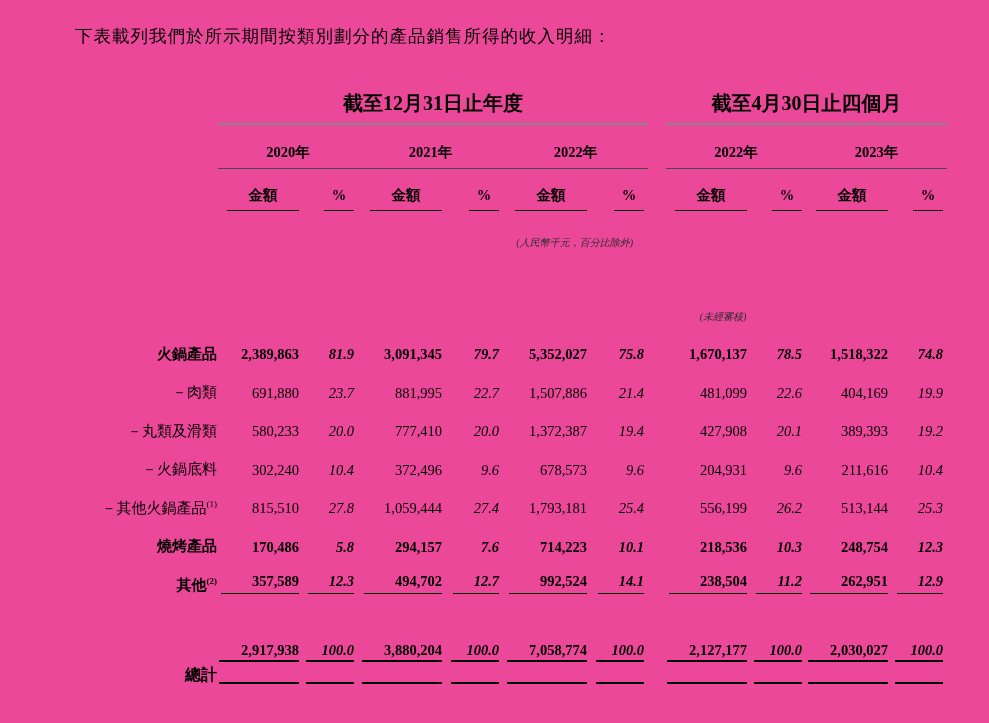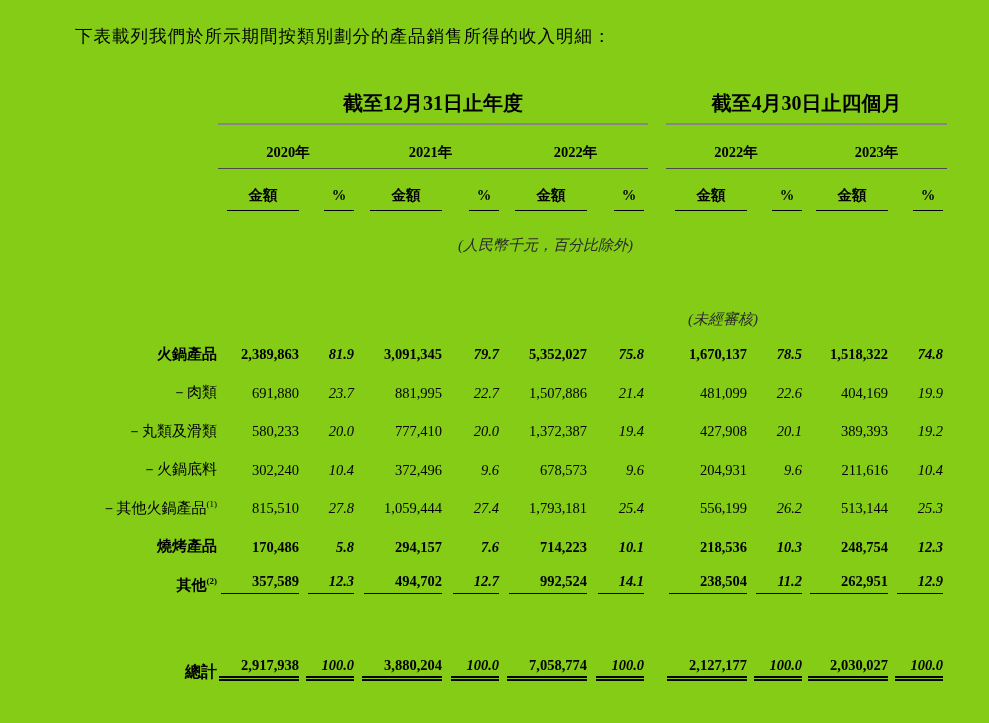--- a/index.html
+++ b/index.html
@@ -2,21 +2,21 @@
 <html style="--rule-gray: #878787;"><head>
 <meta charset="utf-8">
 <style>
   :root { --rule-gray: #878787; --ink: #000000; }
   * { box-sizing: border-box; }
   html,body { margin:0; padding:0; background:#ffffff; }
   .page {
     position: relative;
     width: 989px;
     height: 723px;
-    background: #84cc16;
+    background: #ec4899;
     color: var(--ink);
     font-family: "Liberation Serif", "DejaVu Serif", serif;
     overflow: hidden;
   }
   .title {
     position: absolute;
     left: 75px;
     top: 24px;
     margin: 0;
     font-size: 17.5px;
@@ -74,27 +74,27 @@
   sup.fn { font-size: 9px; vertical-align: super; line-height: 0; }
   td.amt { text-align: right; padding-right: 6px; }
   td.pct { text-align: right; padding-right: 4px; font-style: italic; }
   .v { display: block; margin-left: auto; text-align: right; }
   td.amt .v { width: 78px; }
   td.pct .v { width: 46px; }
   .v.ul { border-bottom: 1.5px solid #000; padding-bottom: 3px; }
 
   tr.total td { height: 40px; vertical-align: bottom; white-space: nowrap; font-weight: 700; }
   tr.total td.lbl { font-size: 16px; }
-  .dd { display: block; margin-left: auto; border-bottom: 2.5px solid #000; padding-bottom: 1px; }
+  .dd { display: block; margin-left: auto; border-bottom: 2.5px solid #000; padding-bottom: 20px; }
   td.amt .dd { width: 80px; }
-  td.pct .dd { width: 48px; margin-top: 9px; }
+  td.pct .dd { width: 48px; }
   .ddi { display: block; border-bottom: 2.5px solid #000; padding-bottom: 2.5px; text-align: right; }
 
   .note {
-    position: absolute; font-style: italic; font-size: 15px;
+    position: absolute; font-style: italic; font-size: 10px;
     white-space: nowrap; color: #2b2b2b;
   }
   .note1 { left: 388px; top: 236px; width: 245px; text-align: right; }
   .note2 { left: 668px; top: 266px; width: 110px; text-align: center; margin-top: 44px; }
 </style>
 </head>
 <body>
 
 <div class="page">
 

